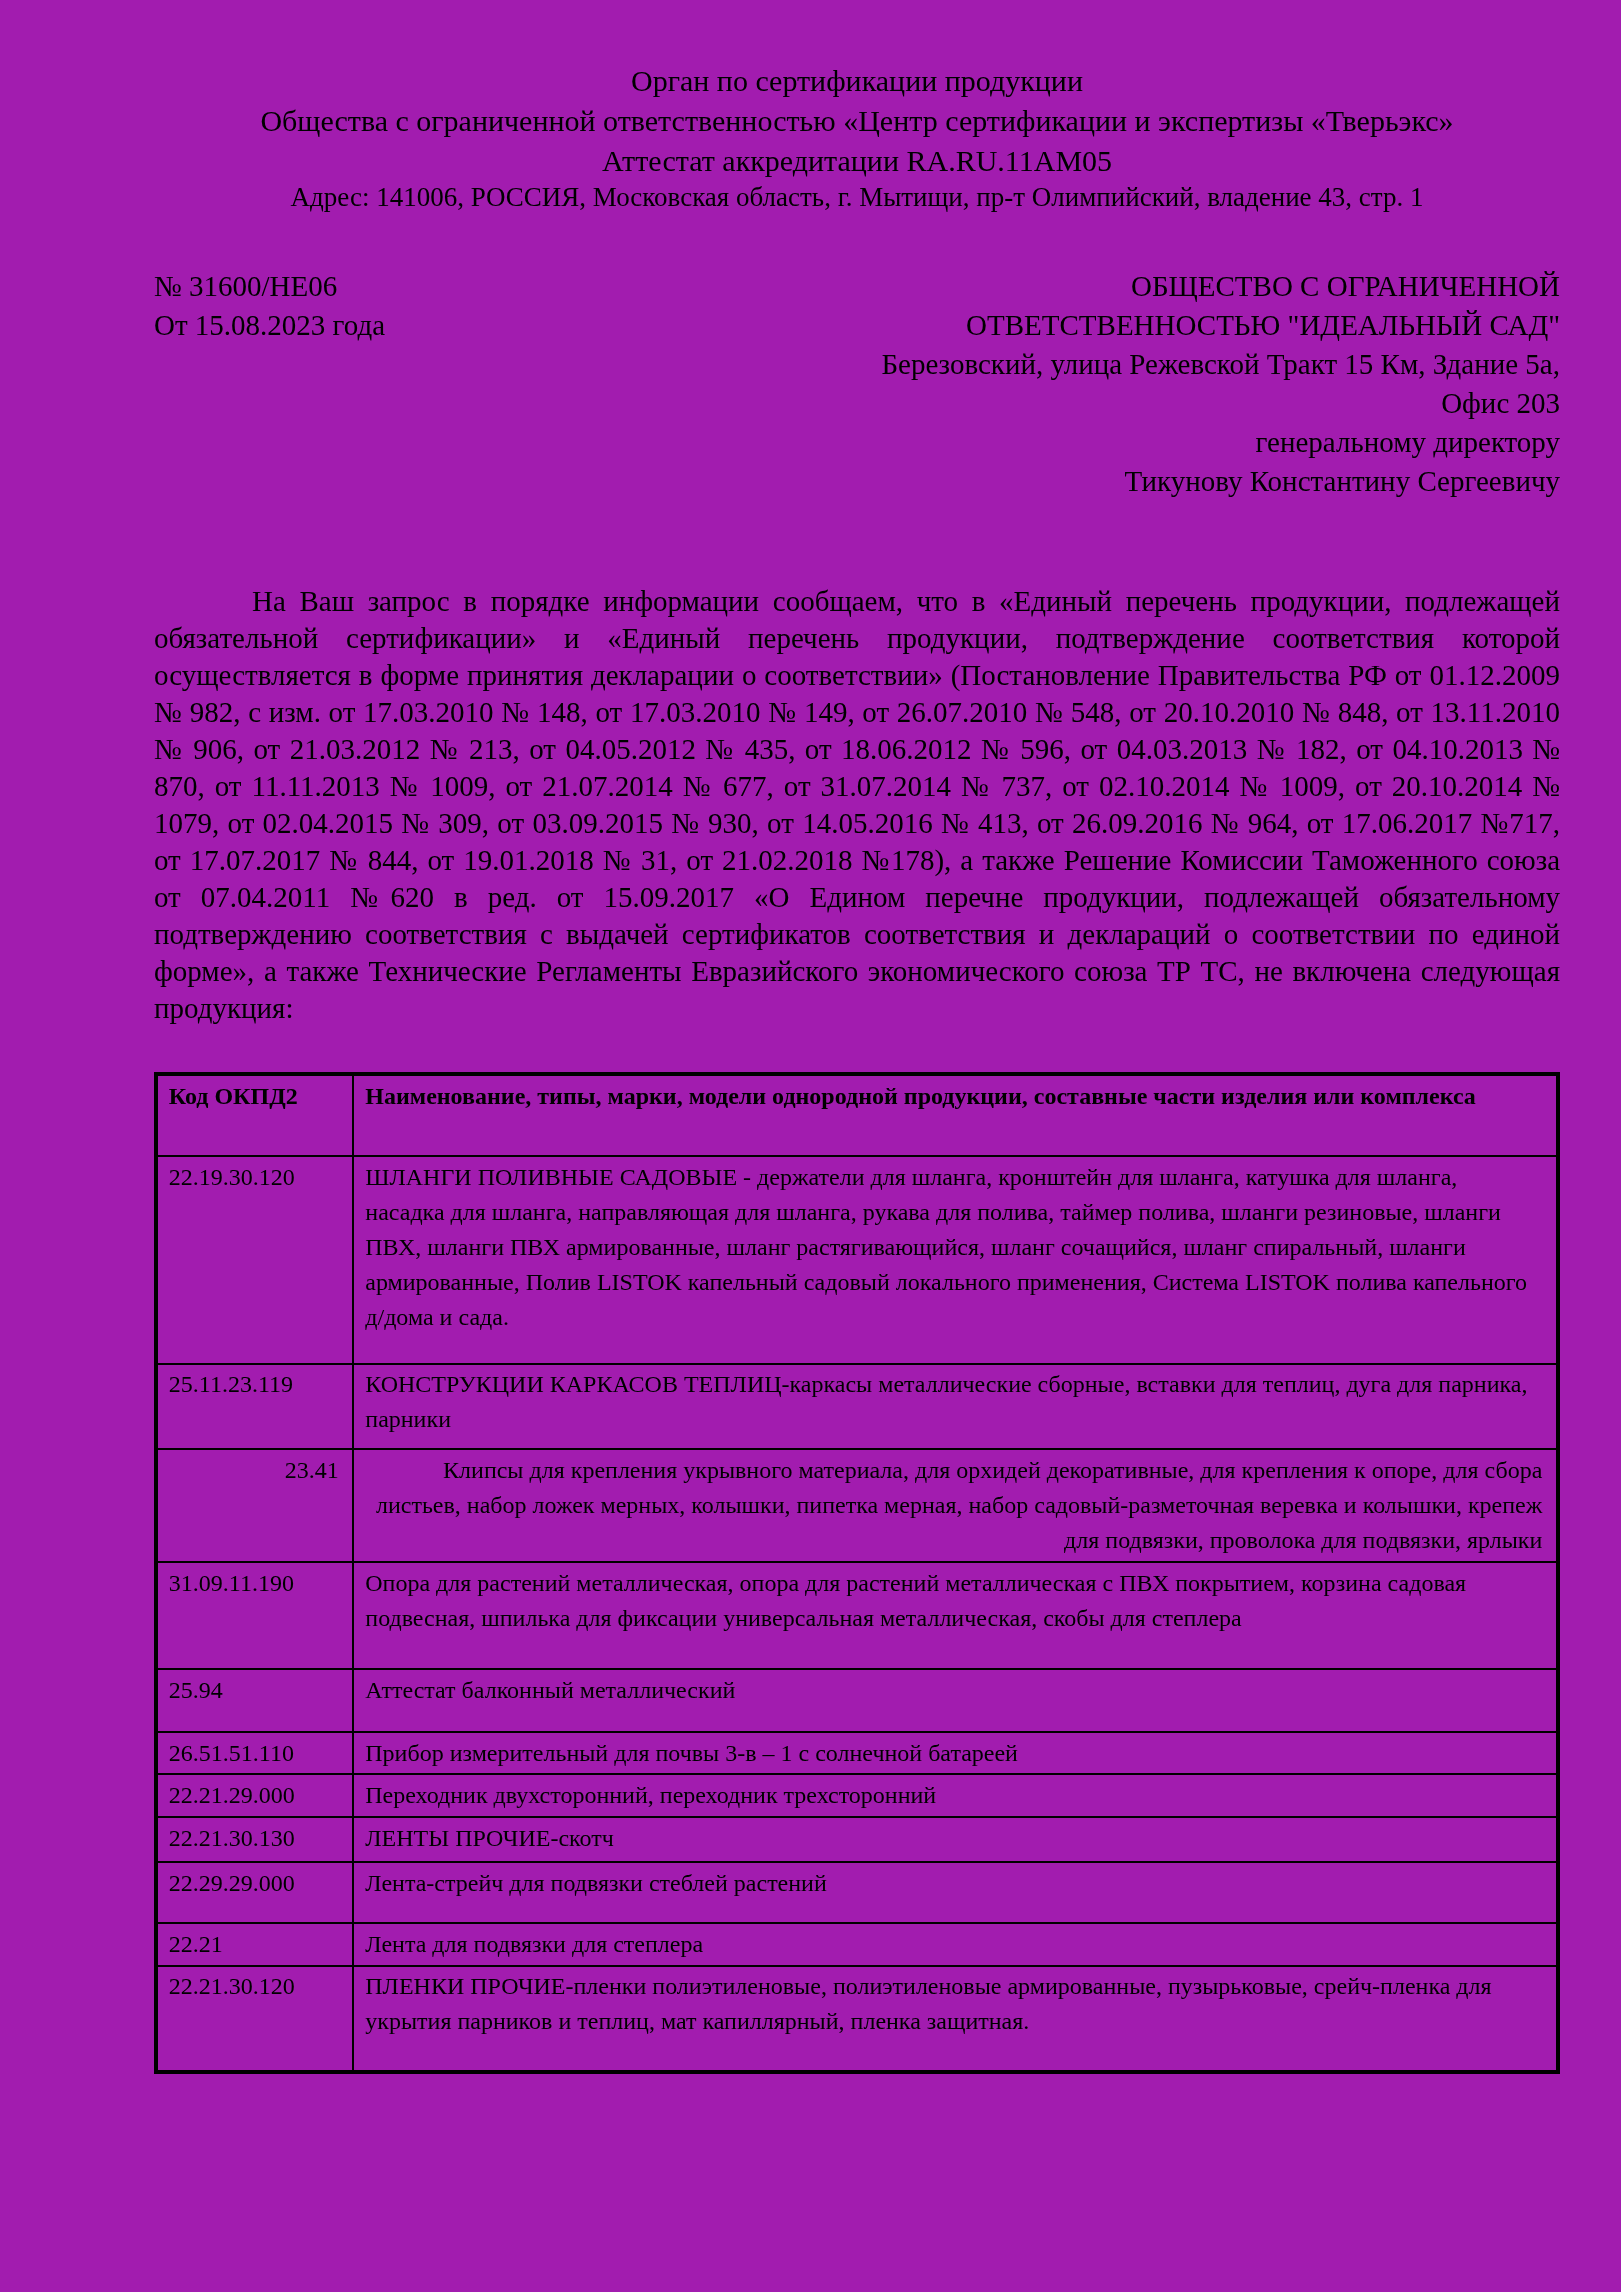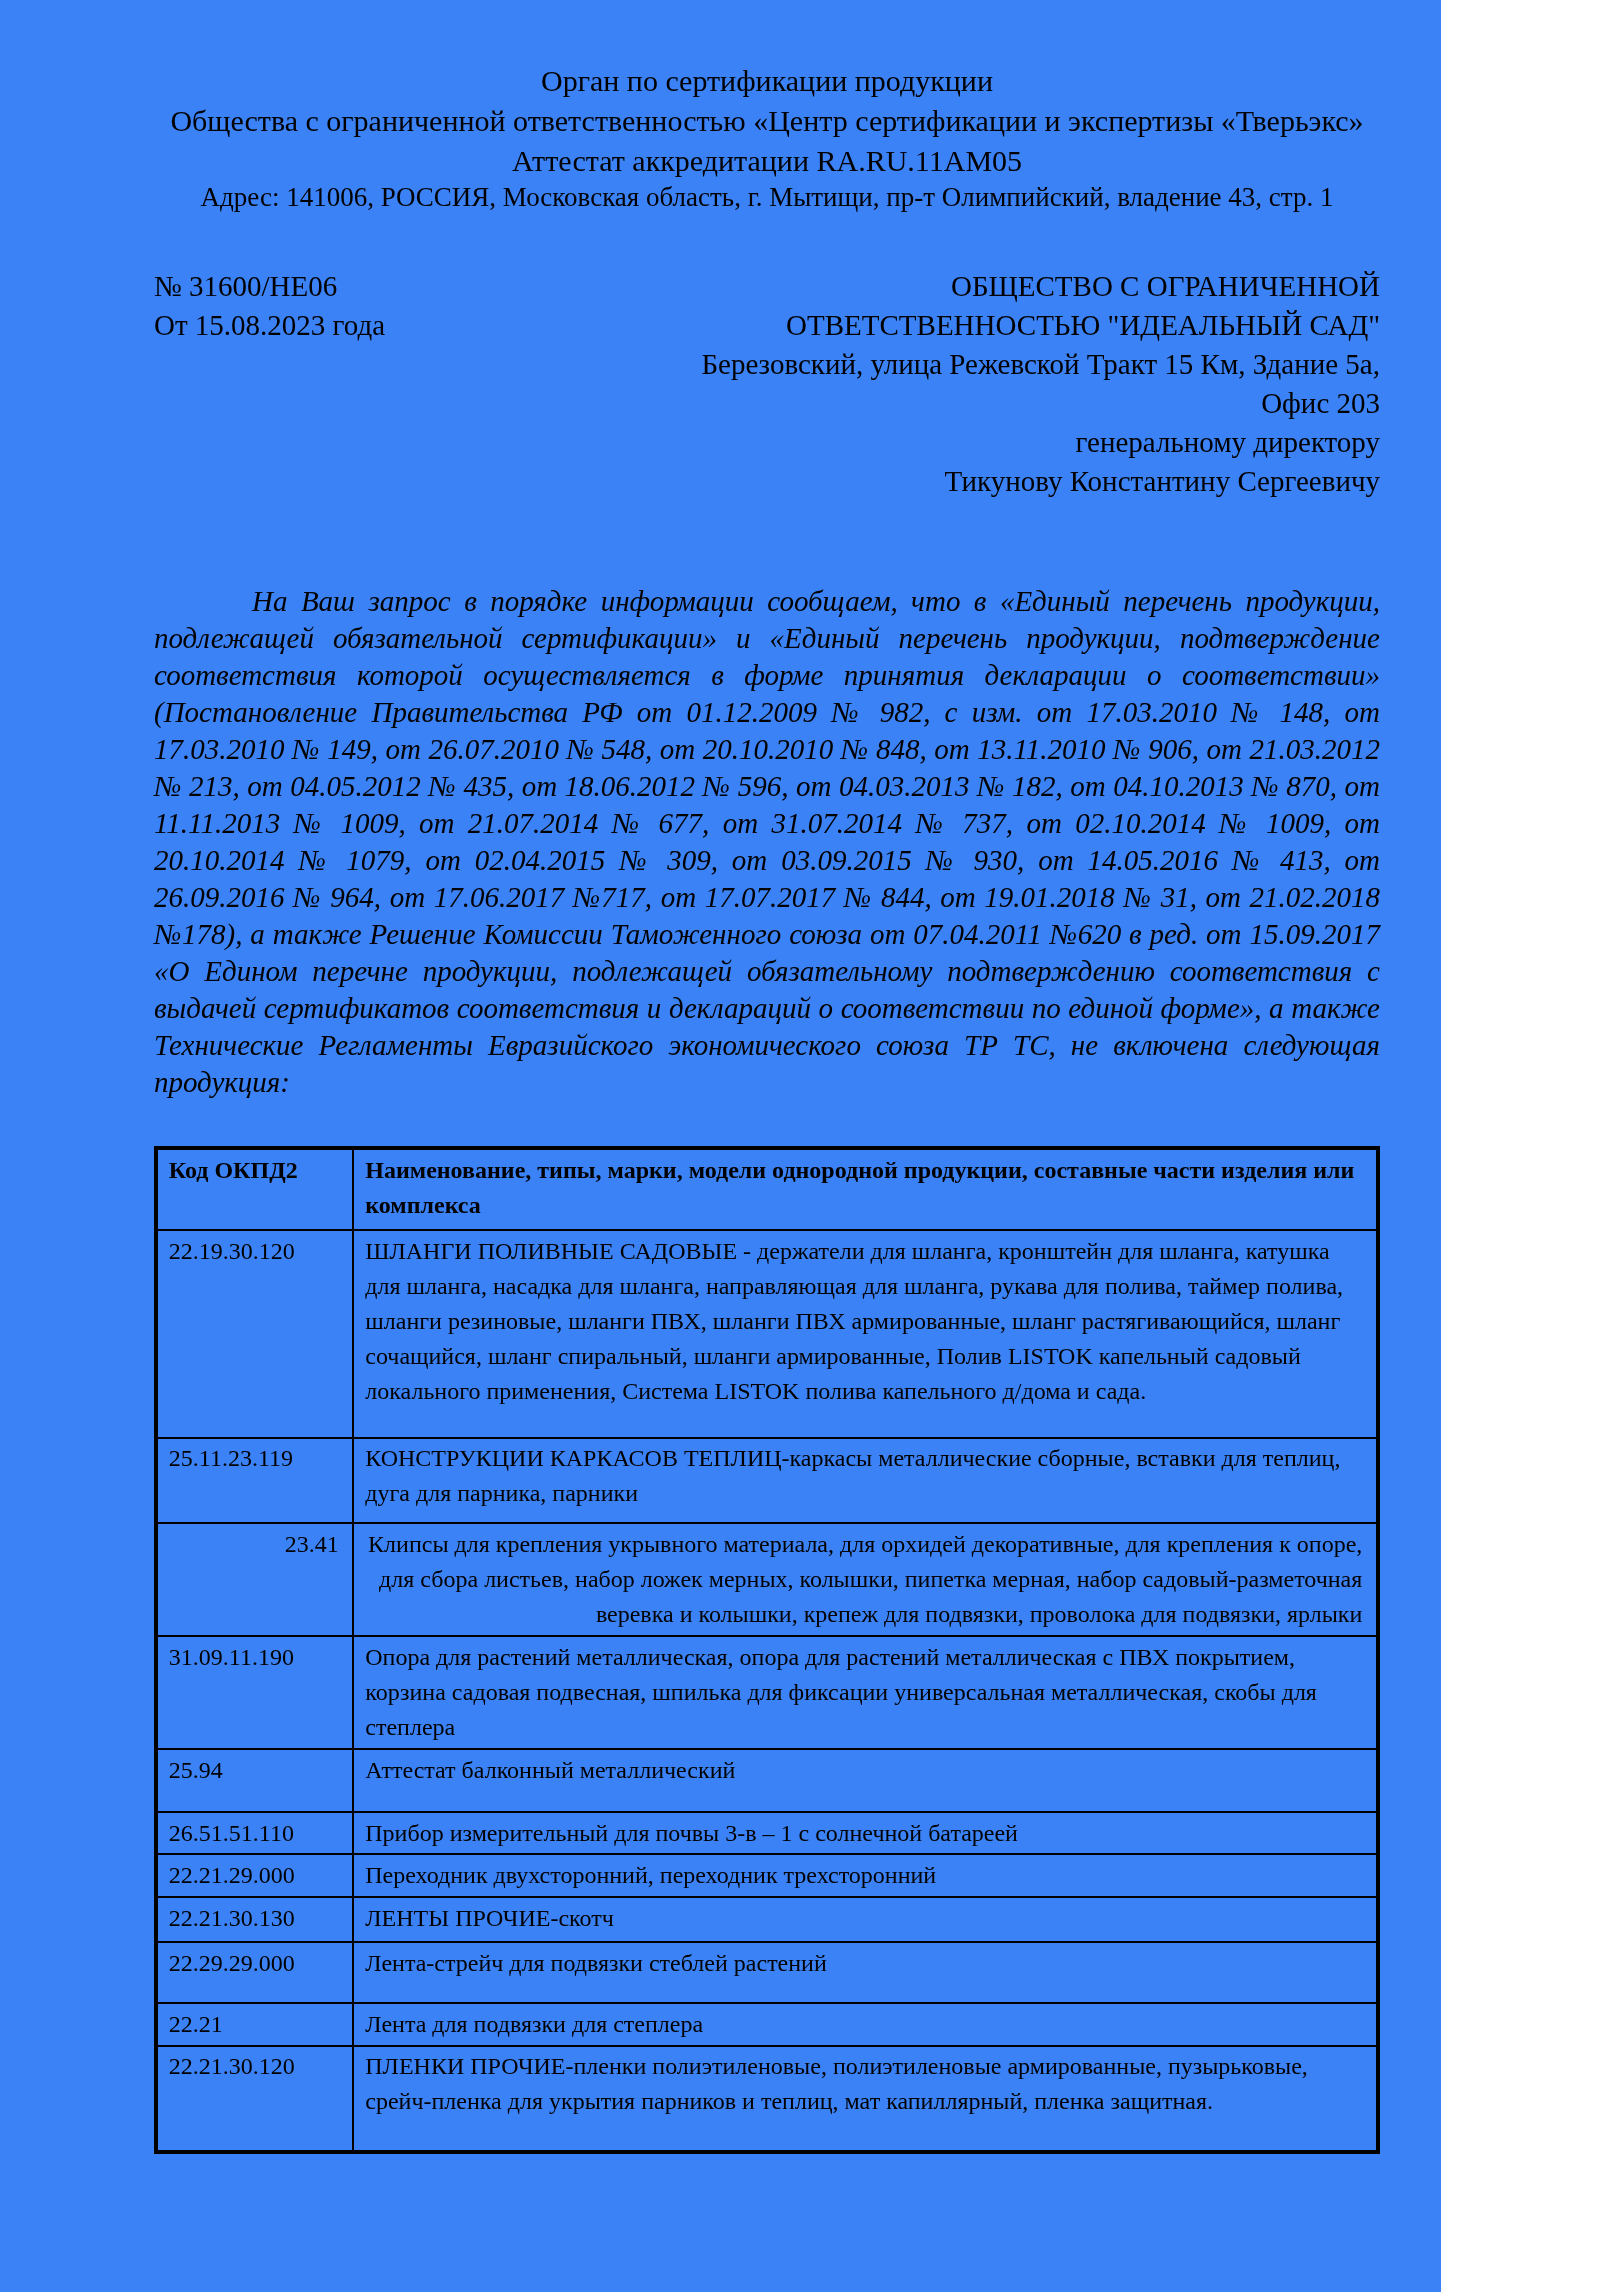--- a/index.html
+++ b/index.html
@@ -4,25 +4,25 @@
 <style>
   html, body {
     margin: 0;
     padding: 0;
     background: #ffffff;
     color: #000000;
     font-family: "Liberation Serif", "DejaVu Serif", serif;
   }
   .page {
     position: relative;
-    width: 1441px;
+    width: 1621px;
     min-height: 2293px;
     box-sizing: border-box;
     padding: 61px 61px 39px 154px;
-    background: #3b82f6;
+    background: #a21caf;
   }
 
   
   .letterhead {
     text-align: center;
     font-size: 30px;
     line-height: 40px;
   }
   .letterhead .lh-address {
     font-size: 27px;
@@ -42,21 +42,20 @@
   .ref-block { text-align: left; white-space: nowrap; }
   .recipient-block { text-align: right; max-width: 882px; }
 
   
   .body-paragraph {
     margin: 82px 0 0 0;
     font-size: 29px;
     line-height: 37px;
     text-align: justify;
     text-indent: 98px;
-    font-style: italic;
   }
 
   
   .products-table {
     margin-top: 45px;
     width: 100%;
     border-collapse: collapse;
     border: 4.9px solid #000;
     font-size: 24px;
     line-height: 35px;

